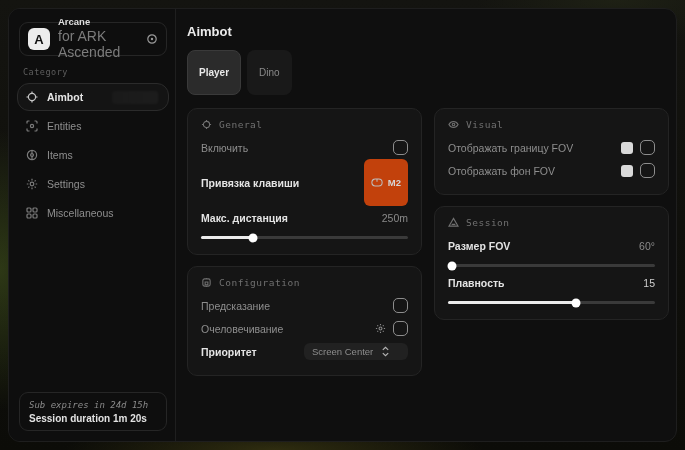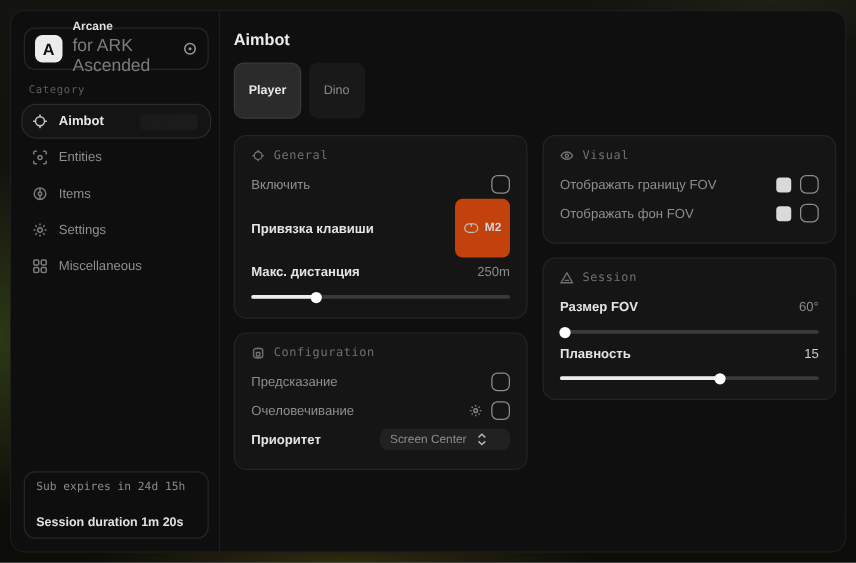--- a/index.html
+++ b/index.html
@@ -51,21 +51,21 @@
   .ghost {
     position:absolute; right:10px; top:7px; width:46px; height:13px; border-radius:3px;
     background:linear-gradient(90deg, rgba(255,255,255,.05), rgba(255,255,255,.08));
     filter:blur(1px); opacity:.5;
   }
   .sidebar-spacer { flex:1; }
   .session-card {
     margin:0 8px 0 10px; border:1px solid #262626; border-radius:9px;
     padding:7px 9px 6px 9px;
   }
-  .session-line1 { font-family:"DejaVu Sans Mono", monospace; font-size:9px; color:#8a8a8a; margin-bottom:18px; white-space:nowrap; }
+  .session-line1 { font-family:"DejaVu Sans Mono", monospace; font-size:9px; color:#8a8a8a; margin-bottom:3px; white-space:nowrap;font-style:italic; }
   .session-line2 { font-size:10px; font-weight:bold; color:#e2e2e2; white-space:nowrap; }
   
   .main { flex:1; padding:15px 10px 0 11px; display:flex; flex-direction:column; }
   .page-title { font-size:13px; font-weight:bold; color:#ececec; margin-bottom:11px; }
   .tabs { display:flex; gap:6px; margin-bottom:13px; }
   .tab {
     font-size:10px; padding:16px 11px; border-radius:8px; color:#8a8a8a;
     background:#191919; border:1px solid transparent;
   }
   .tab.active { background:#2b2b2b; border-color:#3a3a3a; color:#e8e8e8; font-weight:bold; }

